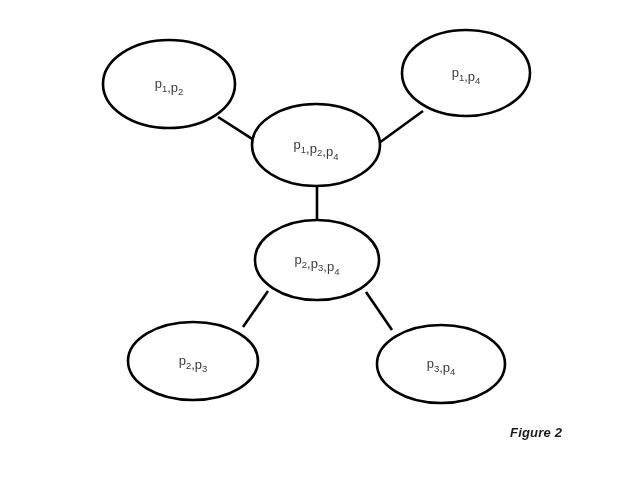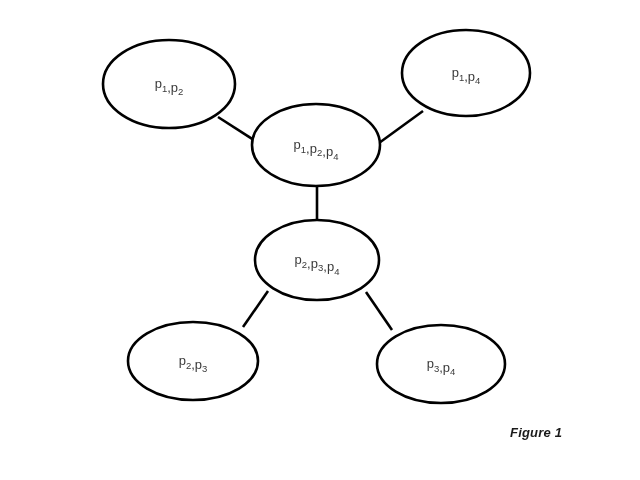--- a/index.html
+++ b/index.html
@@ -98,15 +98,15 @@
           <ellipse class="node-ellipse" cx="153" cy="361" rx="65" ry="39" stroke="#000000"></ellipse>
           <text class="node-label" x="153" y="362" fill="#3a3a3a"><tspan>p</tspan><tspan class="sub" dy="3.5">2</tspan><tspan dy="-3.5"></tspan><tspan>,</tspan><tspan>p</tspan><tspan class="sub" dy="3.5">3</tspan><tspan dy="-3.5"></tspan></text>
         </g>
         <g>
           <ellipse class="node-ellipse" cx="401" cy="364" rx="64" ry="39" stroke="#000000"></ellipse>
           <text class="node-label" x="401" y="365" fill="#3a3a3a"><tspan>p</tspan><tspan class="sub" dy="3.5">3</tspan><tspan dy="-3.5"></tspan><tspan>,</tspan><tspan>p</tspan><tspan class="sub" dy="3.5">4</tspan><tspan dy="-3.5"></tspan></text>
         </g>
       </g>
   </svg>
 
-  <div class="figure-caption">Figure 1</div>
+  <div class="figure-caption">Figure 2</div>
 
 </div>
 
 </body></html>

